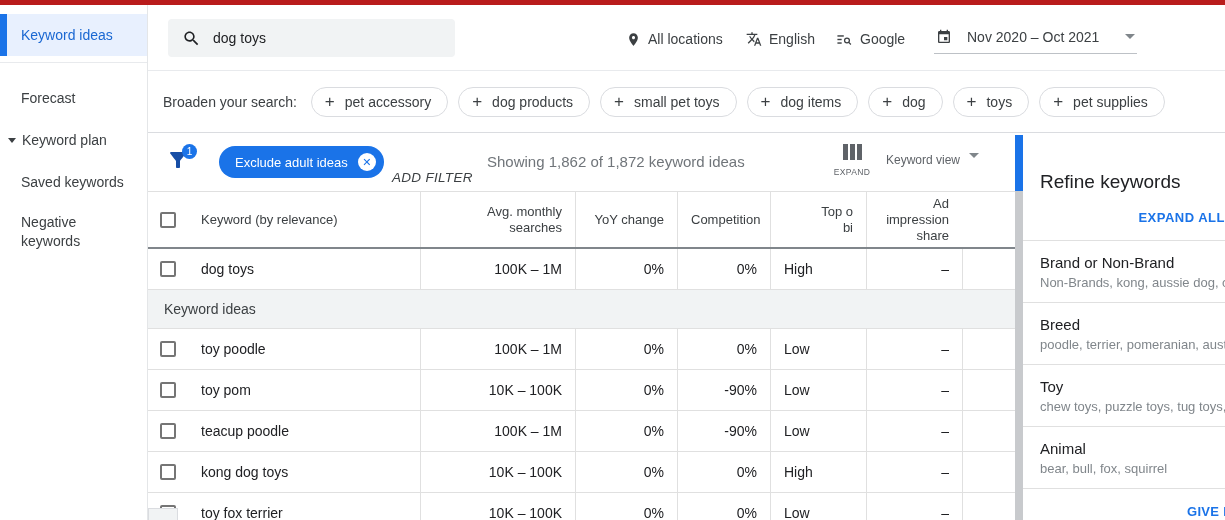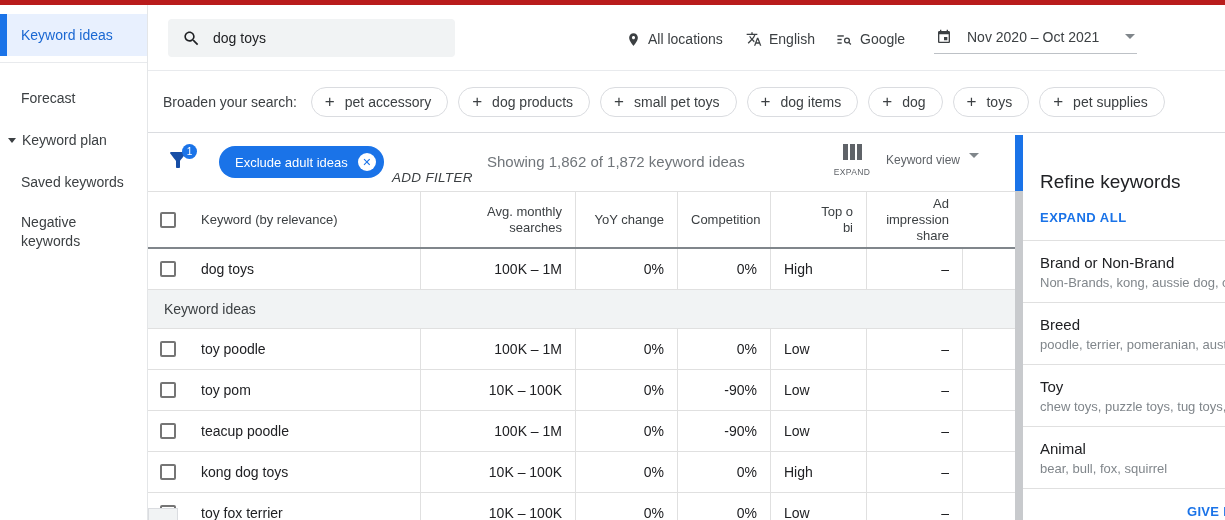--- a/index.html
+++ b/index.html
@@ -65,21 +65,21 @@
   .topbid { line-height:17px; text-align:right; white-space:pre-line; }
   .hcorner { position:absolute; left:148px; top:503px; width:30px; height:17px; background:#f1f3f4; border:1px solid #dadce0; }
 
   
   .vscroll { position:absolute; left:1015px; top:130px; width:8px; height:390px; background:#c8cacd; }
   .vthumb { position:absolute; left:0; top:0; width:8px; height:56px; background:#1a73e8; }
 
   
   .refine { position:absolute; left:1023px; top:130px; width:202px; height:390px; background:#fff; overflow:hidden; }
   .ref-title { margin:36px 0 0 17px; font-size:19px; font-weight:500; color:#202124; white-space:nowrap; }
-  .ref-expand { margin:17px 0 15px 17px; font-size:13px; font-weight:600; letter-spacing:.5px; color:#1a73e8; cursor:pointer; }
+  .ref-expand { margin:17px 0 15px 17px; font-size:13px; font-weight:600; letter-spacing:.5px; color:#1a73e8; cursor:pointer;text-align:right; }
   .ref-item { padding:13px 0 12px 17px; border-top:1px solid #e0e0e0; }
   .ref-item .t { font-size:15px; color:#202124; cursor:pointer; }
   .ref-item .s { font-size:13px; color:#80868b; margin-top:4px; white-space:nowrap; overflow:hidden; }
   .clipped-tops { height:3px; width:160px; margin-top:6px; overflow:hidden;
       background:repeating-linear-gradient(90deg,#9aa0a6 0 2px,transparent 2px 5px); opacity:.55; }
   .feedbar { position:absolute; left:0; bottom:0; width:202px; height:27px; background:#fff; display:flex; align-items:center; padding-left:110px;gap:47px; }
   .feedbar .ftxt { font-size:13px; font-weight:600; letter-spacing:.3px; color:#1a73e8; margin-left:7px; white-space:nowrap; cursor:pointer; }
 </style>
 </head>
 <body>

